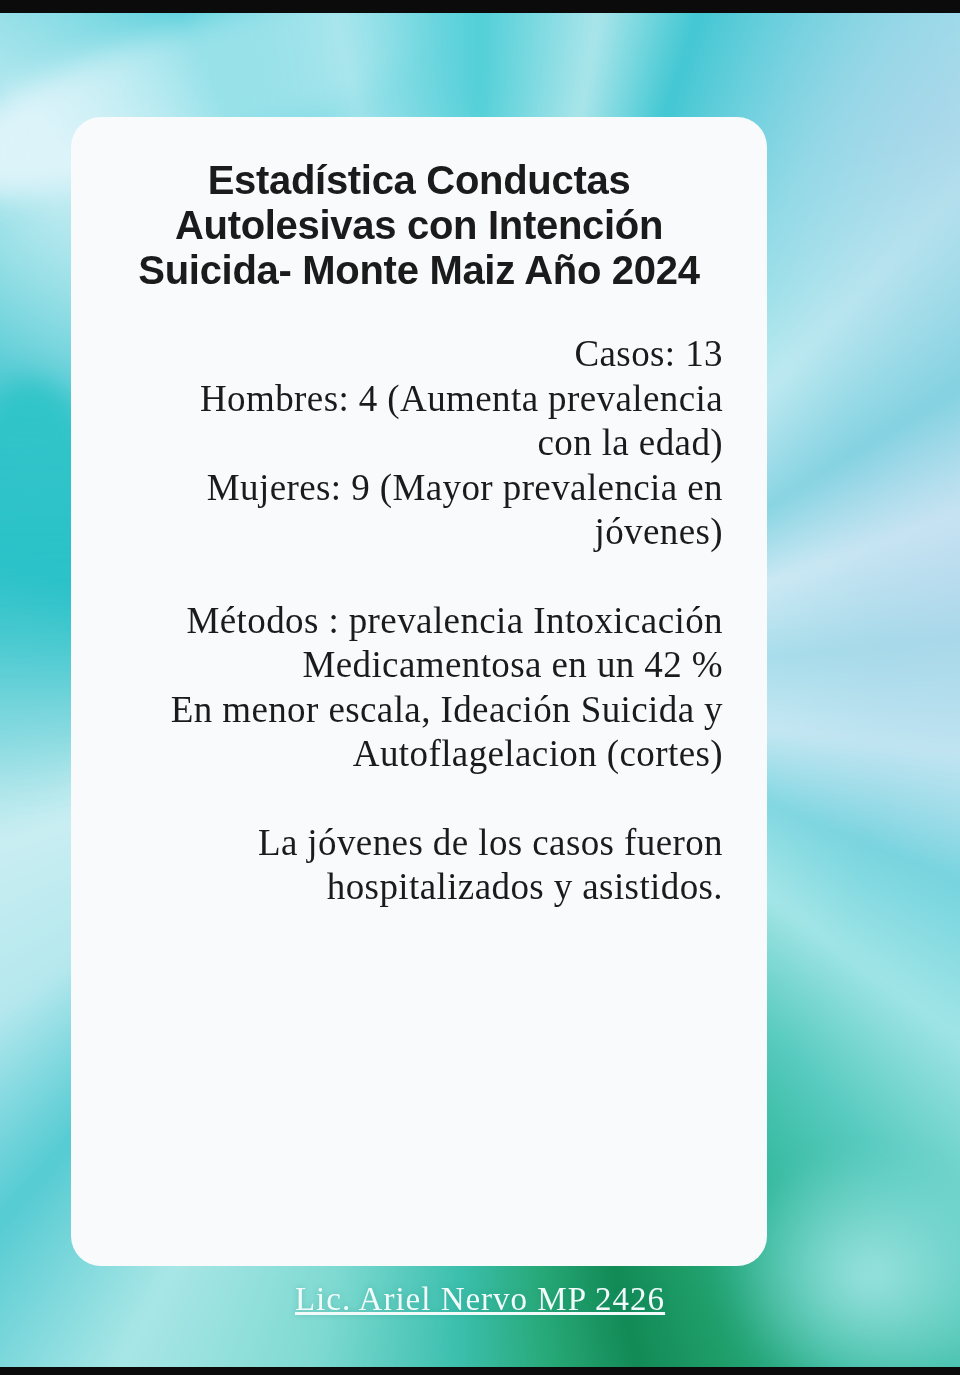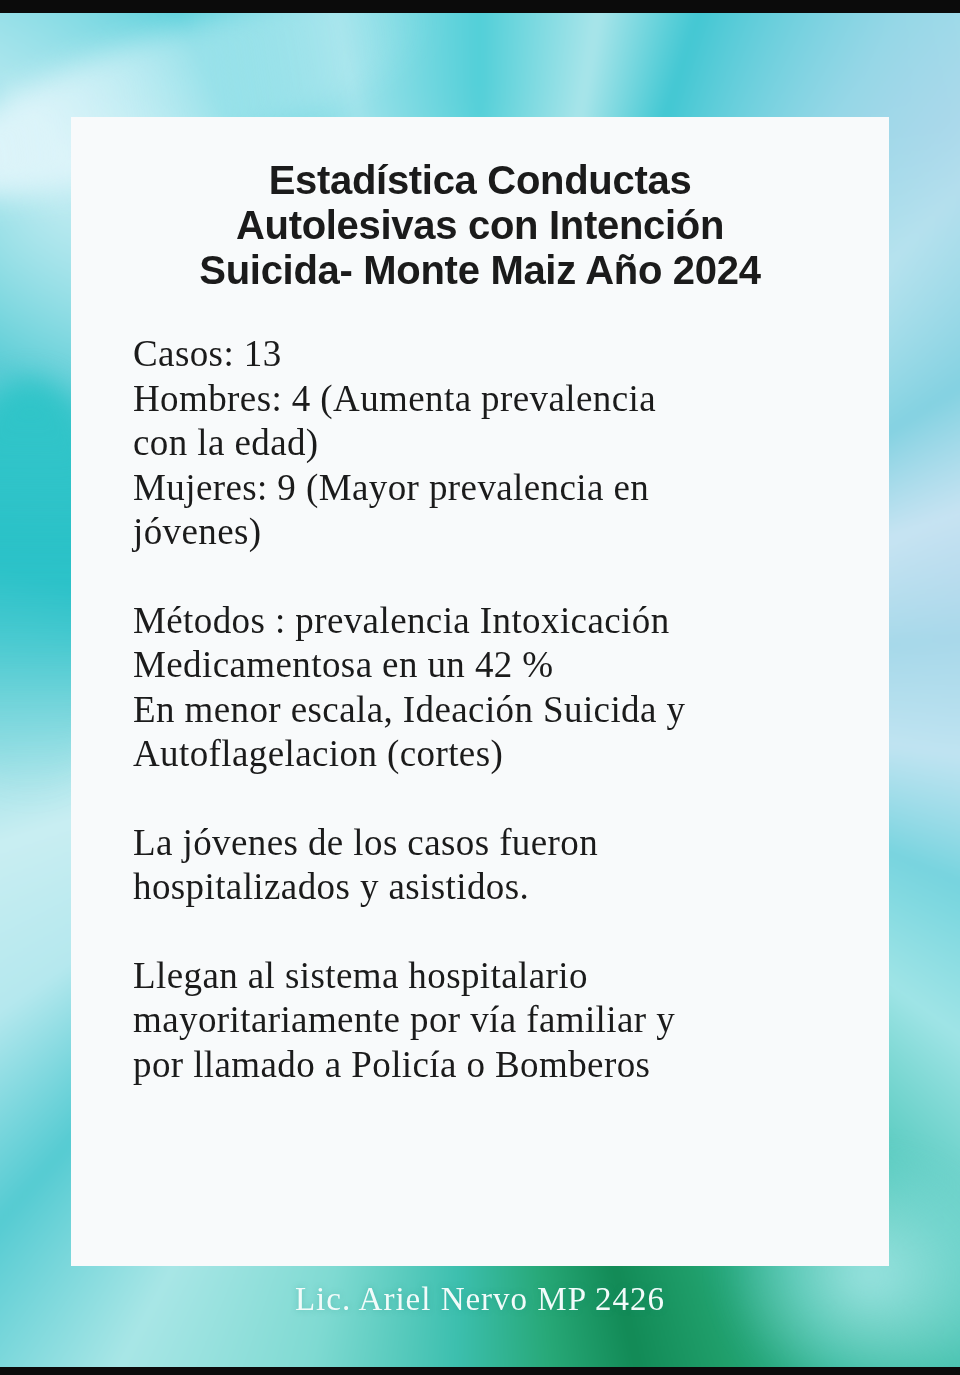--- a/index.html
+++ b/index.html
@@ -46,43 +46,46 @@
   .streak-bottom-right{
     right:-60px;bottom:-30px;width:300px;height:260px;
     background:radial-gradient(ellipse, rgba(178,236,238,.8), rgba(178,236,238,0) 70%);
   }
   
   .bar{position:absolute;left:0;width:960px;background:var(--frame-bar);}
   .bar-top{top:0;height:13px;}
   .bar-bottom{bottom:0;height:8px;}
   
   .card{
-    position:absolute;left:71px;top:117px;width:818px;height:1149px;
+    position:absolute;left:71px;top:117px;width:696px;height:1149px;
     background:var(--card-bg);
+    border-radius:30px;
   }
   .card-title{
     margin:41px 16px 0;
     font-family:"Liberation Sans",sans-serif;
     font-size:40px;line-height:45px;font-weight:700;
     letter-spacing:-0.3px;color:var(--text);
     text-align:center;white-space:pre-line;
   }
   .card-body{
     margin:39px 44px 0 62px;
     font-size:37px;line-height:44.5px;letter-spacing:.4px;
     color:var(--text);
+    text-align:right;
   }
   .card-body p{white-space:pre-line;margin:0 0 44px;}
   
   .footer-credit{
     position:absolute;left:0;top:1279px;width:960px;
     text-align:center;
     font-size:33px;line-height:40px;letter-spacing:1px;
     color:var(--footer-text);
     text-shadow:0 0 6px rgba(22,140,120,.35);
+    text-decoration:underline;
   }
 </style>
 </head>
 <body>
 
 <div class="stage">
 
   <div class="flower-bg"></div>
   <div class="petal-streak streak-top-left"></div>
   <div class="petal-streak streak-left-mid"></div>
@@ -100,21 +103,18 @@
 Hombres: 4 (Aumenta prevalencia
 con la edad)
 Mujeres: 9 (Mayor prevalencia en
 jóvenes)</p>
       <p>Métodos : prevalencia Intoxicación
 Medicamentosa en un 42 %
 En menor escala, Ideación Suicida y
 Autoflagelacion (cortes)</p>
       <p>La jóvenes de los casos fueron
 hospitalizados y asistidos.</p>
-      <p>Llegan al sistema hospitalario
-mayoritariamente por vía familiar y
-por llamado a Policía o Bomberos</p>
     </div>
   </div>
 
   <div class="footer-credit">Lic. Ariel Nervo MP 2426</div>
 
 </div>
 
 </body></html>

